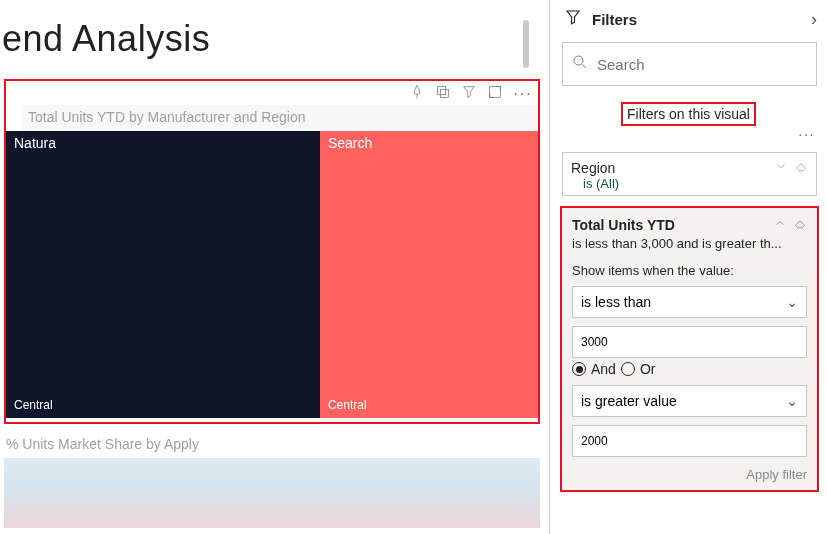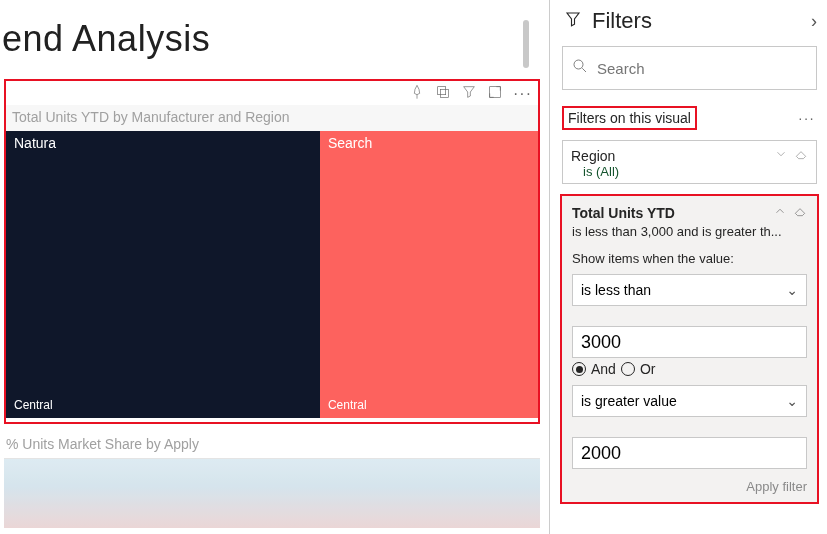--- a/index.html
+++ b/index.html
@@ -5,69 +5,69 @@
   * { box-sizing: border-box; margin: 0; padding: 0; font-family: 'Segoe UI', Arial, sans-serif; }
   body { width: 827px; height: 534px; background: #fff; position: relative; overflow: hidden; }
   
   .main-area { position: absolute; left: 0; top: 0; width: 549px; height: 534px; padding-left: 2px; }
   .page-title { font-size: 36px; font-weight: 300; color: #212121; padding: 18px 0 0 0; letter-spacing: 0.5px; }
   
   .visual-frame { position: absolute; left: 4px; top: 79px; width: 536px; height: 345px; border: 2px solid #e81123; }
   .visual-toolbar { height: 24px; display: flex; justify-content: flex-end; align-items: center; gap: 10px; padding: 2px 6px 0 0; background: #fff; }
   .visual-toolbar svg { width: 16px; height: 16px; stroke: #666; fill: none; }
   .visual-toolbar .dots { color: #666; font-size: 16px; letter-spacing: 1px; line-height: 16px; }
-  .visual-title { color: #a0a0a0; font-size: 14px; padding: 4px 6px 6px 6px; background: #f7f7f7; }
+  .visual-title { color: #a0a0a0; font-size: 14px; padding: 4px 6px 6px 6px; background: #f7f7f7; margin-left: 16px; }
   
   .treemap { display: flex; width: 100%; height: calc(100% - 54px); }
   .tile { position: relative; color: #fff; padding: 6px 8px; font-size: 14px; }
   .tile .top { position: absolute; top: 4px; left: 8px; }
   .tile .bottom { position: absolute; bottom: 6px; left: 8px; font-size: 12px; }
   .tile1 { background: #0f172a; width: 59%; }
   .tile2 { background: #fd625e; width: 41%; }
   
   .map-title { position: absolute; left: 6px; top: 436px; color: #a0a0a0; font-size: 14px; }
   .map-strip { position: absolute; left: 4px; top: 458px; width: 536px; height: 70px; background: linear-gradient(180deg, #d8e8f0 0%, #cfe0ea 40%, #e8d0d0 100%); border-top: 1px solid #e0e0e0; opacity: 0.85; }
   
   .scroll-indicator { position: absolute; left: 523px; top: 20px; width: 6px; height: 48px; background: #c8c8c8; border-radius: 3px; }
   
   .side-border { position: absolute; left: 549px; top: 0; width: 1px; height: 534px; background: #ccc; }
   
   .filters-pane { position: absolute; left: 550px; top: 0; width: 277px; height: 534px; background: #fff; }
   .pane-header { display: flex; align-items: center; padding: 8px 10px 12px 14px; gap: 10px; }
   .pane-header svg { width: 18px; height: 18px; stroke: #252525; fill: none; stroke-width: 1.5; }
-  .pane-header .title { font-size: 22px; font-weight: 400; color: #252525; flex: 1; }
+  .pane-header .title { font-size: 15px; font-weight: 700; color: #252525; flex: 1; }
   .pane-header .chev { color: #555; font-size: 18px; }
   
   .search-wrap { padding: 0 10px 12px 12px; }
   .search-box { display: flex; align-items: center; border: 1px solid #c8c8c8; height: 44px; padding: 0 8px; gap: 8px; }
   .search-box svg { width: 18px; height: 18px; stroke: #555; fill: none; }
   .search-box input { border: none; outline: none; font-size: 15px; color: #555; flex: 1; background: transparent; }
   
-  .section-bar { display: flex; align-items: center; padding: 4px 12px 4px 12px; }
+  .section-bar { display: flex; align-items: center; padding: 4px 12px 4px 12px; flex-direction: column; }
   .section-label-box { border: 2px solid #e81123; padding: 2px 4px; font-size: 14px; color: #252525; }
   .section-dots { margin-left: auto; color: #666; letter-spacing: 1px; font-size: 14px; }
   
   .filter-card { margin: 6px 10px 0 12px; border: 1px solid #c8c8c8; padding: 6px 8px 4px 8px; font-size: 14px; color: #252525; position: relative; }
   .filter-card .row1 { display: flex; align-items: center; }
   .filter-card .name { flex: 1; }
   .filter-card .icons { display: flex; gap: 6px; align-items: center; }
   .filter-card .icons svg { width: 14px; height: 14px; stroke: #777; fill: none; }
   .filter-card .sub { color: #14532d; font-size: 13px; padding-left: 12px; }
   
   .expanded-card { margin: 10px 8px 0 10px; border: 2px solid #e81123; background: #f3f2f1; padding: 8px 10px 8px 10px; position: relative; }
   .expanded-card .hdr { display: flex; align-items: baseline; }
   .expanded-card .hdr .name { font-weight: 600; font-size: 14px; color: #252525; flex: 1; }
   .expanded-card .hdr .icons { display: flex; gap: 6px; }
   .expanded-card .hdr .icons svg { width: 14px; height: 14px; stroke: #555; fill: none; }
   .expanded-card .summary { font-size: 13px; color: #252525; margin-top: 2px; white-space: nowrap; overflow: hidden; text-overflow: ellipsis; }
   .expanded-card .prompt { font-size: 13px; color: #252525; margin-top: 12px; }
   
   .sel { width: 100%; height: 32px; border: 1px solid #c8c8c8; background: #fff; margin-top: 8px; font-size: 14px; padding: 0 8px; display: flex; align-items: center; position: relative; }
   .sel .chev-d { position: absolute; right: 8px; color: #555; }
-  .txt { width: 100%; height: 32px; border: 1px solid #c8c8c8; background: #fff; margin-top: 20px; font-size: 18px; padding: 0 8px; outline: none; }
+  .txt { width: 100%; height: 32px; border: 1px solid #c8c8c8; background: #fff; margin-top: 8px; font-size: 12px; padding: 0 8px; outline: none; }
   
   .radios { display: flex; gap: 5px; margin-top: 3px; align-items: center; }
   .radio { display: flex; align-items: center; gap: 5px; font-size: 14px; color: #252525; }
   .rdot { width: 14px; height: 14px; border: 1.5px solid #252525; border-radius: 50%; display: flex; align-items: center; justify-content: center; }
   .rdot.sel-on::after { content: ''; width: 7px; height: 7px; background: #252525; border-radius: 50%; }
   
   .apply { text-align: right; color: #8a8a8a; font-size: 13px; margin-top: 10px; }
 </style>
 </head>
 <body>

